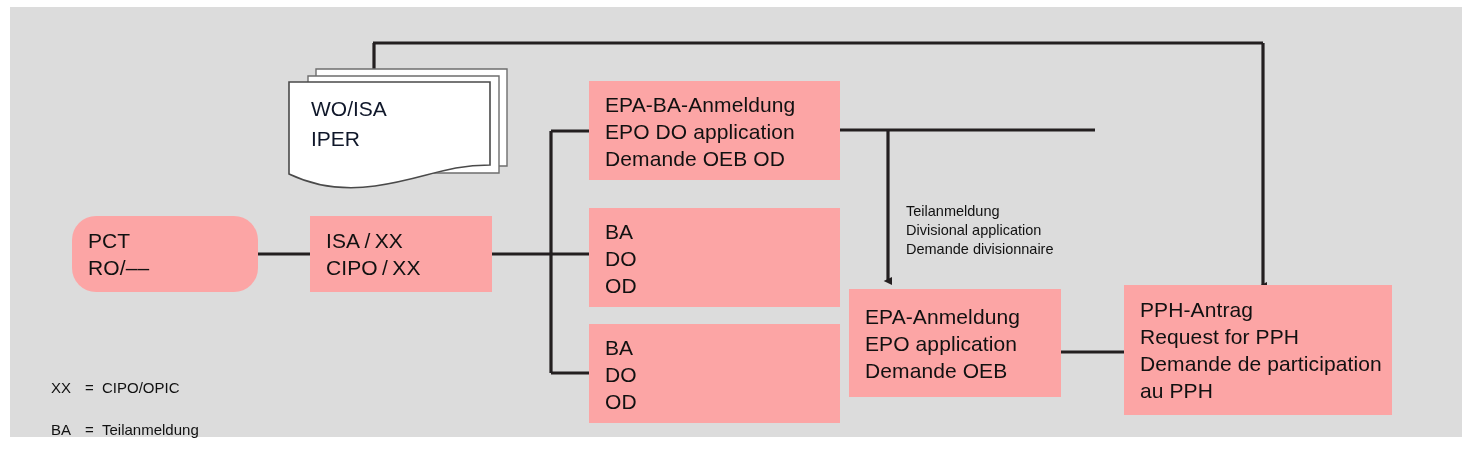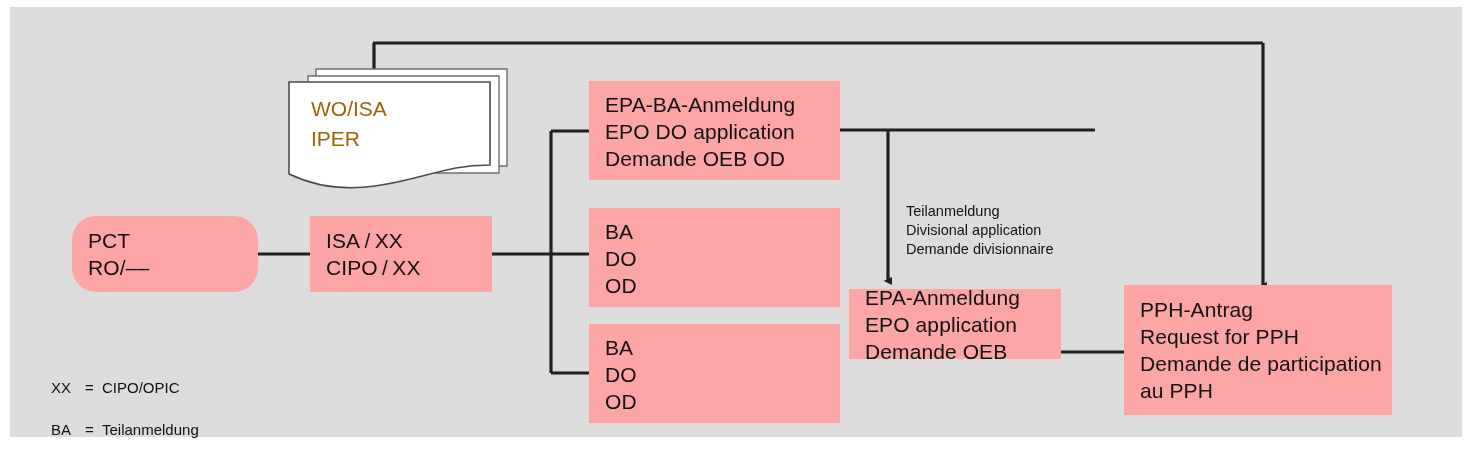--- a/index.html
+++ b/index.html
@@ -67,21 +67,21 @@
     pointer-events: none;
   }
   .doc-stack { position: absolute; }
   .doc-stack svg { display: block; overflow: visible; }
   .doc-text {
     position: absolute;
     left: 26px;
     top: 32px;
     font-size: 21px;
     line-height: 30px;
-    color: #a16207;
+    color: #0f172a;
     white-space: pre;
   }
 </style>
 </head>
 <body>
 
 <div id="page">
 
   <div id="panel"></div>
 
@@ -153,21 +153,21 @@
 <span>DO</span>
 <span>OD</span></div>
   </div>
 
   <div class="box" style="left:589px; top:324px; width:251px; height:99px;">
     <div class="lines"><span>BA</span>
 <span>DO</span>
 <span>OD</span></div>
   </div>
 
-  <div class="box" style="left:849px; top:289px; width:212px; height:70px;">
+  <div class="box" style="left:849px; top:289px; width:212px; height:108px;">
     <div class="lines"><span>EPA-Anmeldung</span>
 <span>EPO application</span>
 <span>Demande OEB</span></div>
   </div>
 
   <div class="box" style="left:1124px; top:285px; width:268px; height:130px;">
     <div class="lines"><span>PPH-Antrag</span>
 <span>Request for PPH</span>
 <span>Demande de participation</span>
 <span>au PPH</span></div>

